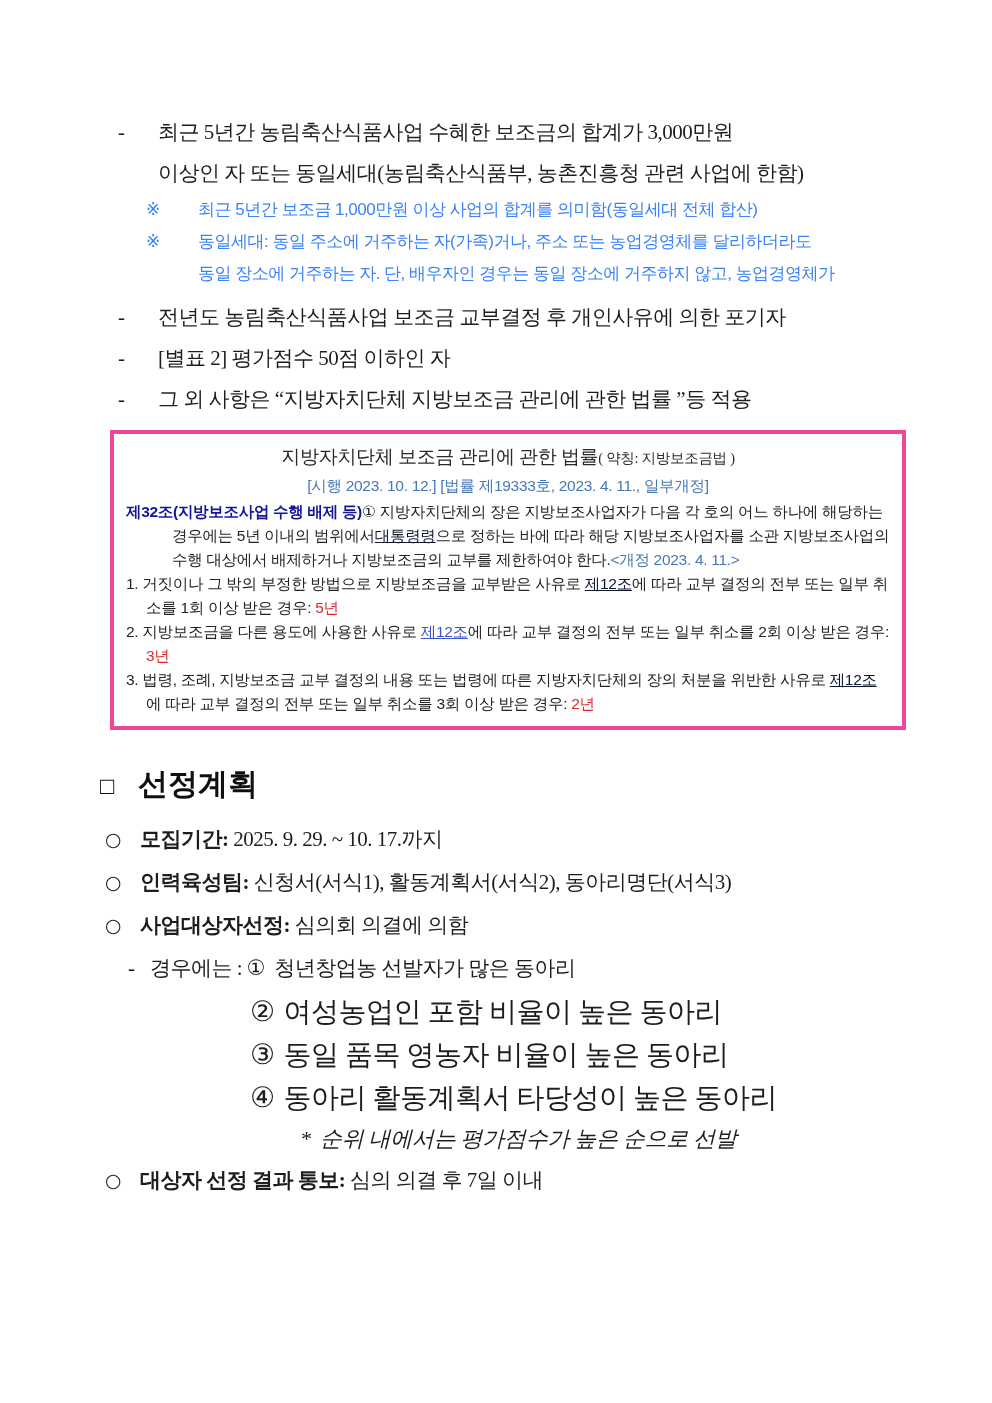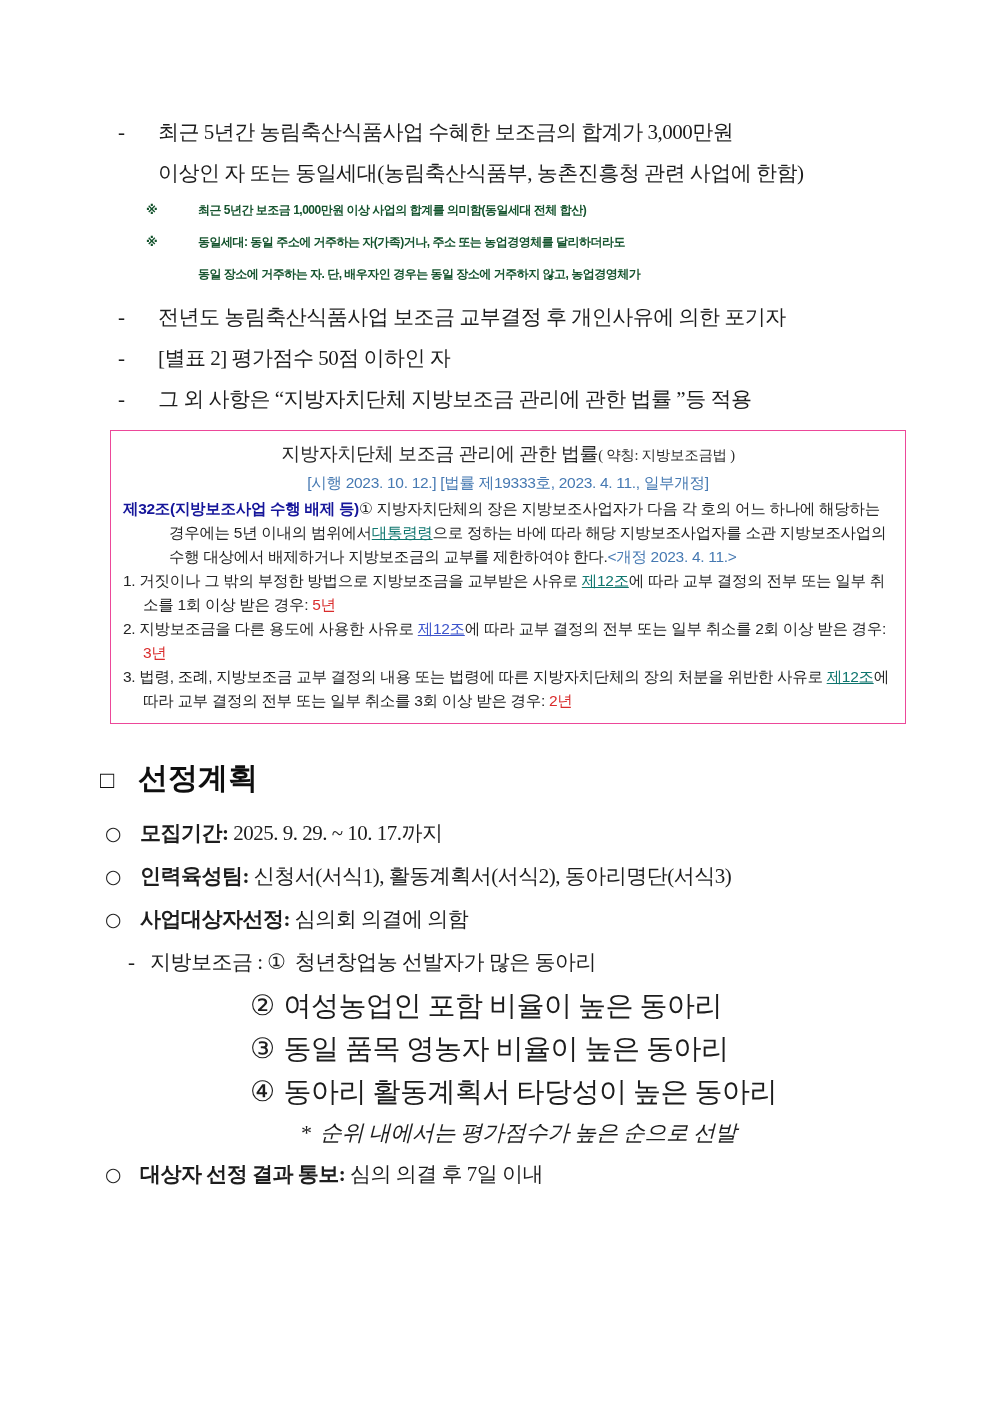--- a/index.html
+++ b/index.html
@@ -13,42 +13,42 @@
 
   
   .x-line  { font-size: 21px; line-height: 41px; letter-spacing: -0.5px; }
   .x-first { padding-left: 58px; text-indent: -20px; }
   .x-cont  { padding-left: 58px; }
   .x-item  { padding-left: 58px; text-indent: -20px; }
   .x-item.gap { margin-top: 7px; }
   .mk-dash { display: inline-block; width: 20px; }
 
   .note { font-family: "Liberation Sans", "DejaVu Sans", sans-serif;
-          font-size: 12px; line-height: 32px; color: #14532d; letter-spacing: -0.5px; font-weight: bold; }
+          font-size: 17px; line-height: 32px; color: #3b82f6; letter-spacing: -0.5px; }
   .note-first { padding-left: 98px; text-indent: -26px; }
   .note-cont  { padding-left: 98px; }
   .mk-ref { display: inline-block; width: 26px; }
 
   
   .law-box {
-    margin: 10px 0 0 10px; width: 796px; border: 1px solid #ec4899;
+    margin: 10px 0 0 10px; width: 796px; border: 4px solid #ec4899;
     padding: 8px 12px 10px;
     font-family: "Liberation Sans", "DejaVu Sans", sans-serif;
     font-size: 15.5px; line-height: 24px; color: #242424; letter-spacing: -0.3px;
   }
   .law-title { text-align: center; font-family: "Liberation Serif", "DejaVu Serif", serif;
                font-size: 19px; line-height: 30px; color: #2a2a2a; }
   .law-title-abbr { font-size: 14.5px; color: #2a2a2a; }
   .law-enforce { text-align: center; color: #4679b2; font-size: 15.5px; line-height: 26px; }
   .law-article { padding-left: 46px; text-indent: -46px; margin-top: 1px; }
   .law-no { font-weight: bold; color: #15159a; }
   .amend  { color: #4679b2; }
   .law-item { padding-left: 20px; text-indent: -20px; }
   .lk { text-decoration: underline; cursor: pointer; }
-  .lk-purple { color: #0f766e; }
+  .lk-purple { color: #0f172a; }
   .lk-blue   { color: #3d55cc; }
   .penalty   { color: #d92b2b; }
 
   
   .sel-head { margin-top: 36px; font-family: Liberation Mono, monospace;
               font-weight: bold; font-size: 30px; line-height: 40px; color: #0f0f0f; }
   .mk-square { display: inline-block; width: 38px; font-weight: normal; font-size: 24px; }
   .s-row { font-size: 21px; line-height: 43px; letter-spacing: -0.5px; padding-left: 5px; }
   .s-row.first { margin-top: 10px; }
   .mk-circle { display: inline-block; width: 35px; font-size: 19px;
@@ -95,21 +95,21 @@
   <section>
     <div class="sel-head"><span class="mk-square">□</span><span>선정계획</span></div>
 
     <div class="s-row first"><span class="mk-circle">○</span><span class="s-label">모집기간:</span> <span>2025. 9. 29. ~ 10. 17.까지</span></div>
 
 
     <div class="s-row"><span class="mk-circle">○</span><span class="s-label">인력육성팀:</span> <span>신청서(서식1), 활동계획서(서식2), 동아리명단(서식3)</span></div>
 
     <div class="s-row"><span class="mk-circle">○</span><span class="s-label">사업대상자선정:</span> <span>심의회 의결에 의함</span></div>
 
-    <div class="p-first"><span class="mk-dash2">-</span><span>지방보조금 :</span> <span class="p-num">①</span><span>청년창업농 선발자가 많은 동아리</span></div>
+    <div class="p-first"><span class="mk-dash2">-</span><span>경우에는 :</span> <span class="p-num">①</span><span>청년창업농 선발자가 많은 동아리</span></div>
 
     <div class="p-line"><span class="p-num">②</span><span>여성농업인 포함 비율이 높은 동아리</span></div>
 
     <div class="p-line"><span class="p-num">③</span><span>동일 품목 영농자 비율이 높은 동아리</span></div>
 
     <div class="p-line"><span class="p-num">④</span><span>동아리 활동계획서 타당성이 높은 동아리</span></div>
 
     <div class="p-note"><span class="mk-star">*</span><span>순위 내에서는 평가점수가 높은 순으로 선발</span></div>
 
     <div class="s-row"><span class="mk-circle">○</span><span class="s-label">대상자 선정 결과 통보:</span> <span>심의 의결 후 7일 이내</span></div>

